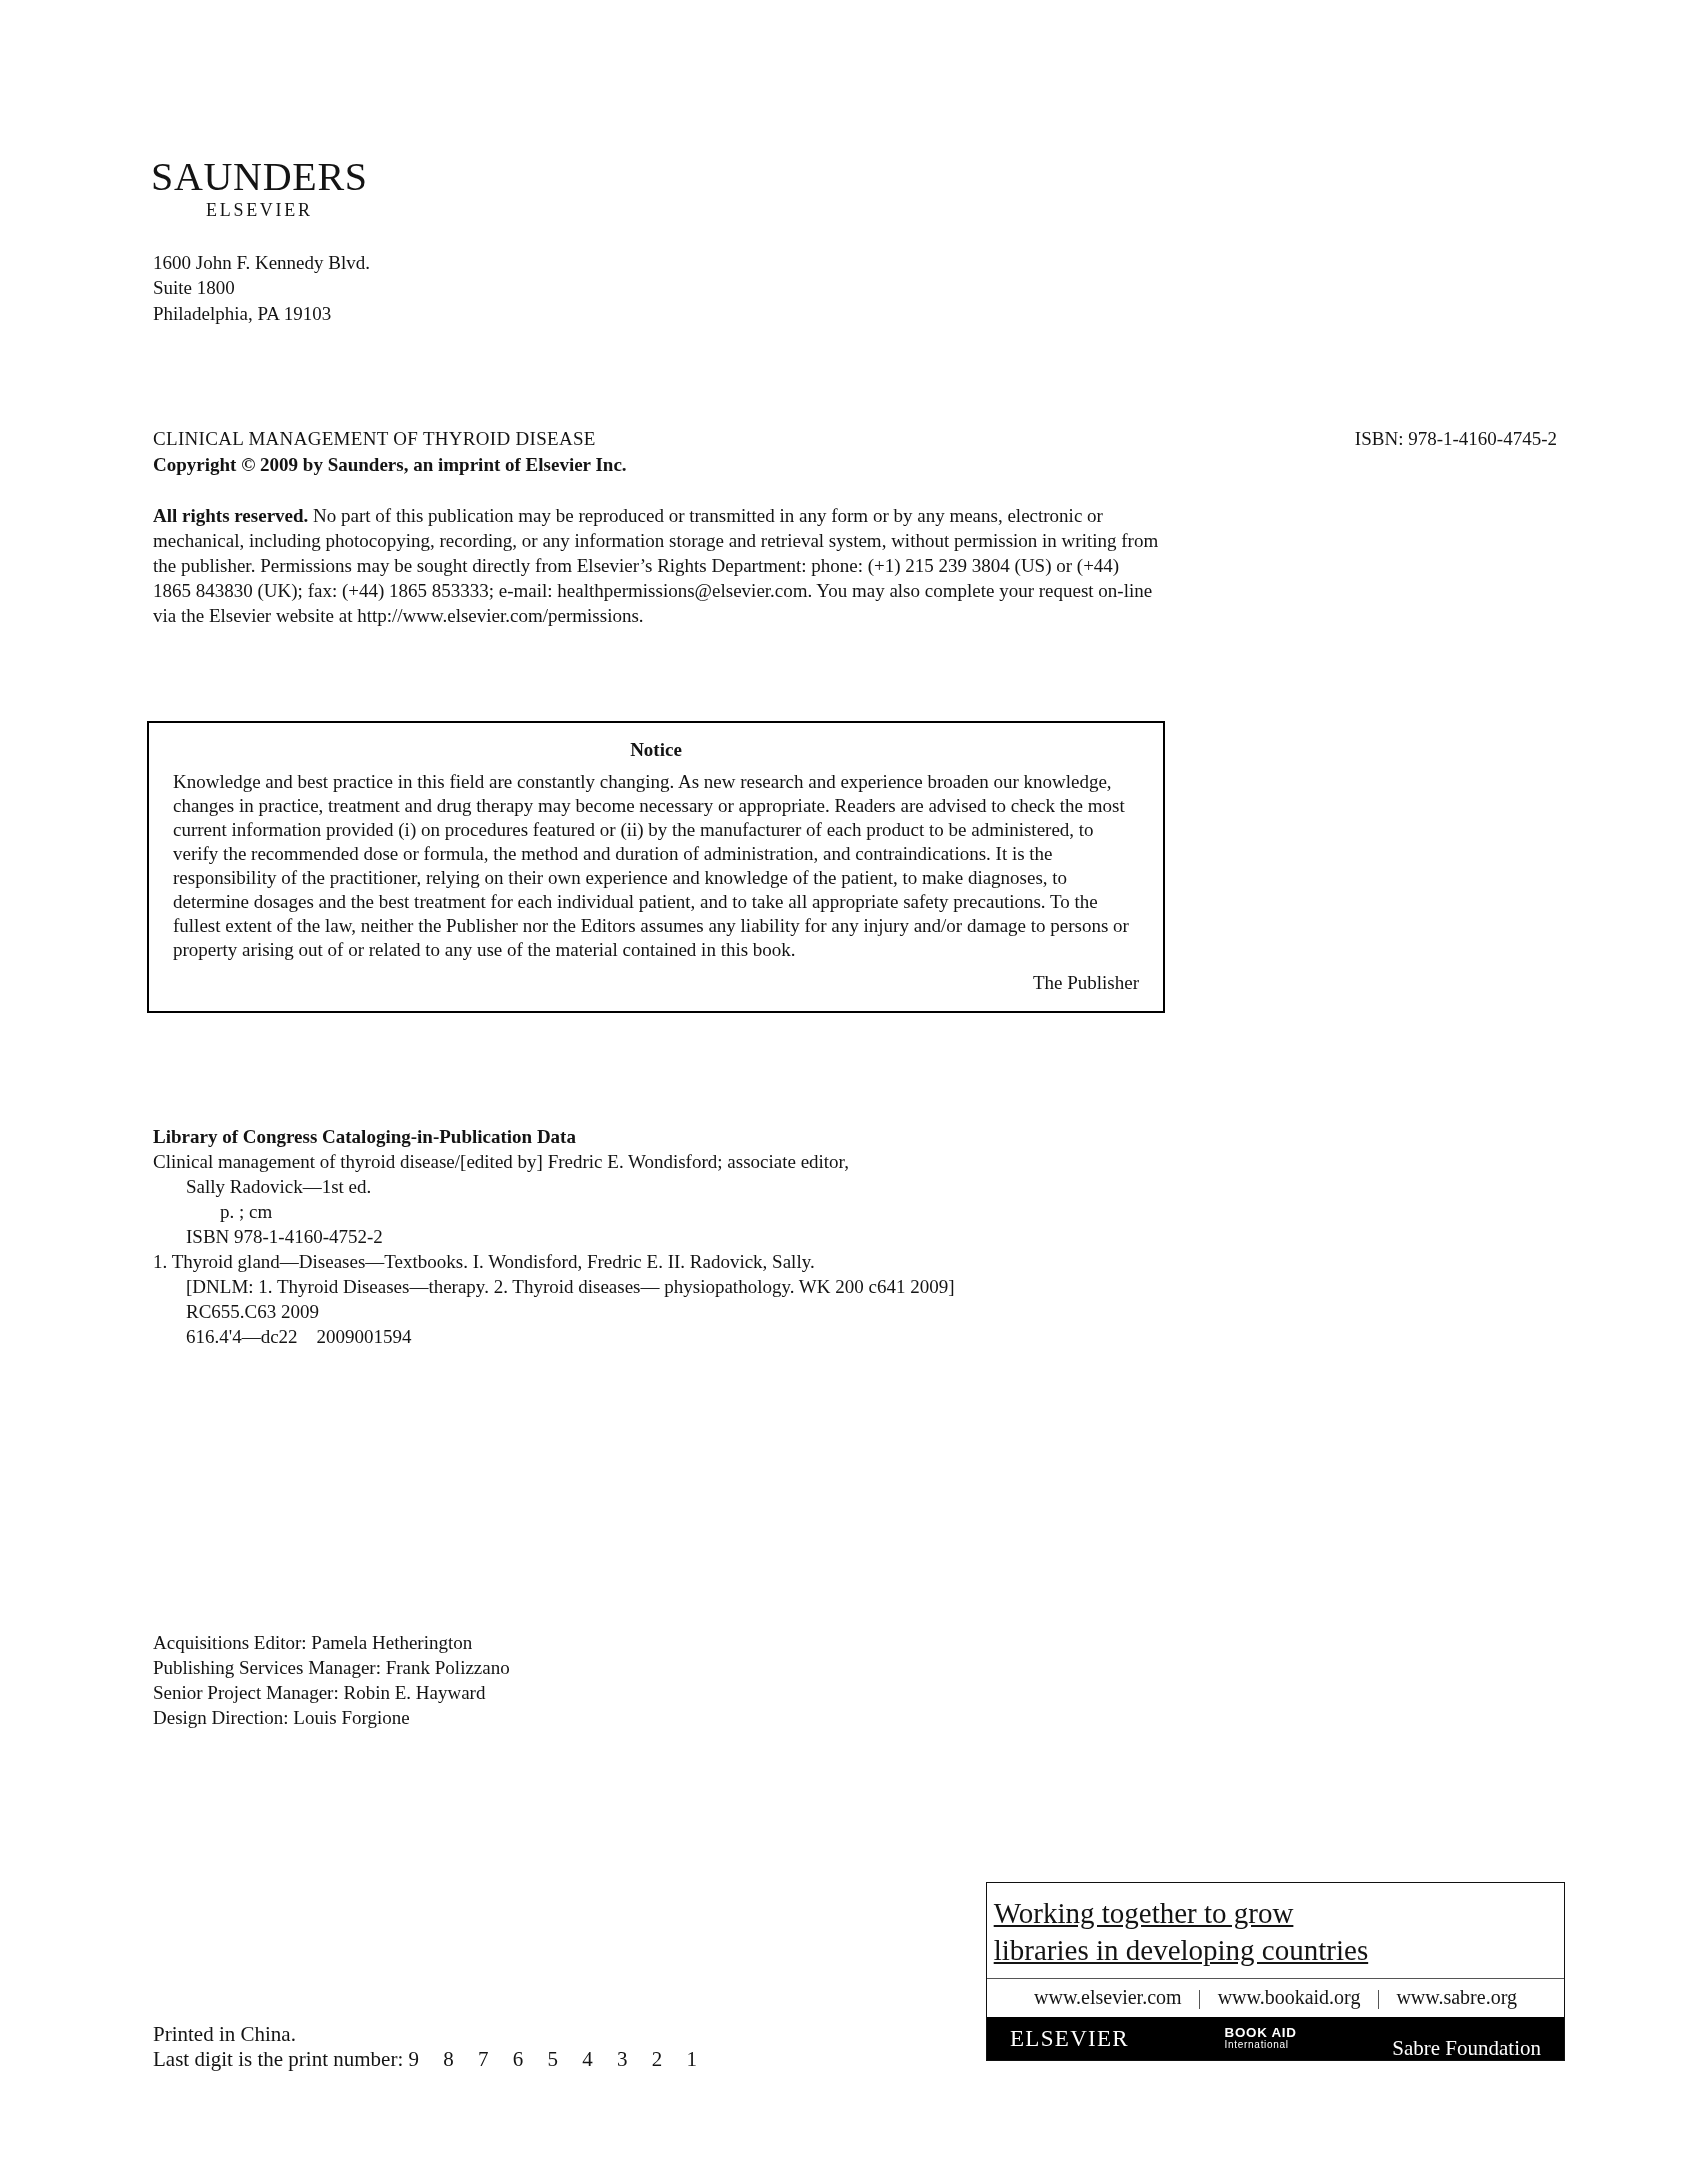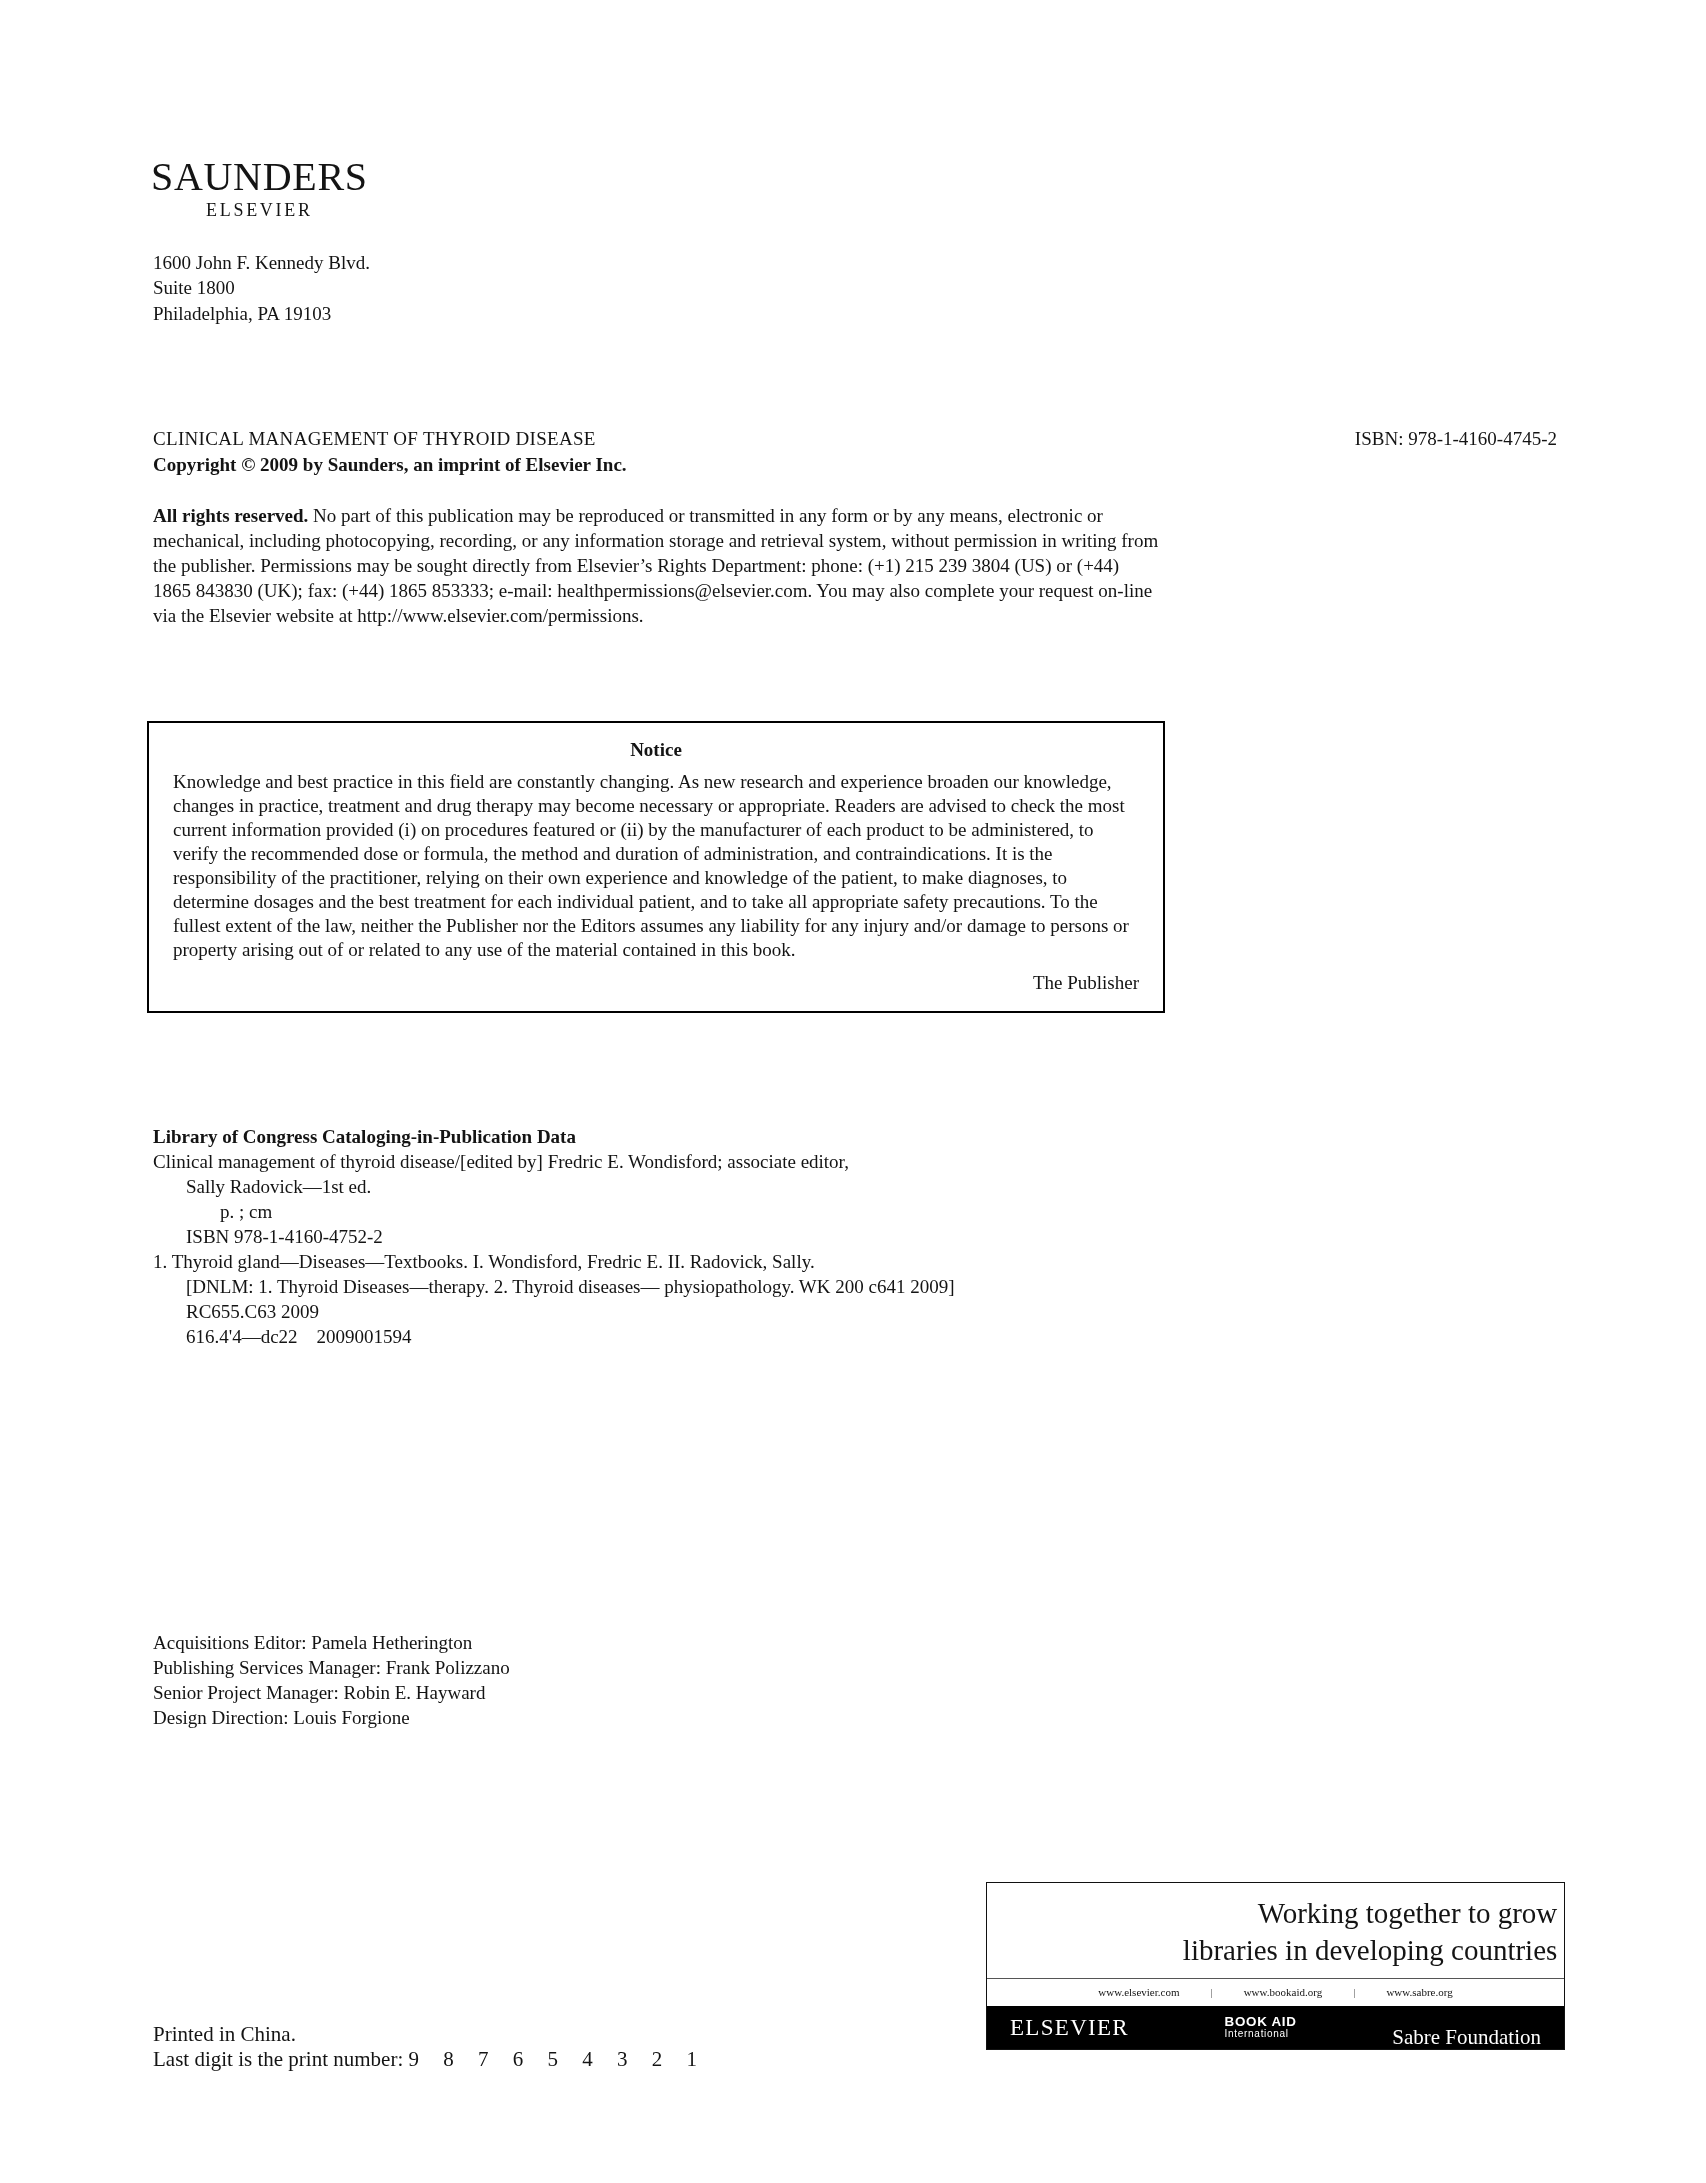--- a/index.html
+++ b/index.html
@@ -56,24 +56,24 @@
 
   
   .credits { position: absolute; top: 1630px; left: 153px; font-size: 19px; line-height: 25px; }
   .credit-label { }
 
   
   .footer-banner {
     position: absolute; top: 1882px; left: 986px; width: 579px;
     border: 1.3px solid #111;
   }
-  .banner-taglines { text-align: right; padding: 12px 6.7px 9.4px 6.7px; font-size: 29px; line-height: 37px; }
+  .banner-taglines { text-align: left; padding: 12px 6.7px 9.4px 6.7px; font-size: 29px; line-height: 37px; text-decoration: underline; }
   .banner-sites {
-    display: flex; justify-content: center; align-items: center; gap: 31px;
-    font-size: 11px; padding: 6.7px 0 8px 0; border-top: 0.7px solid #555;
+    display: flex; justify-content: center; align-items: center; gap: 16px;
+    font-size: 20px; padding: 6.7px 0 8px 0; border-top: 0.7px solid #555;
   }
   .banner-sep { color: #555; }
   .banner-bar {
     display: flex; align-items: center; justify-content: space-between;
     background: #000; color: #fff; height: 43px; padding: 0 23px;
   }
   .elsevier-wordmark { font-size: 23px; letter-spacing: 1.3px; }
   .bookaid-wordmark { font-family: "Liberation Sans", sans-serif; line-height: 1.05; text-align: left; }
   .bookaid-top { font-size: 13.4px; font-weight: bold; letter-spacing: 0.7px; }
   .bookaid-bottom { font-size: 10px; letter-spacing: 0.7px; }

